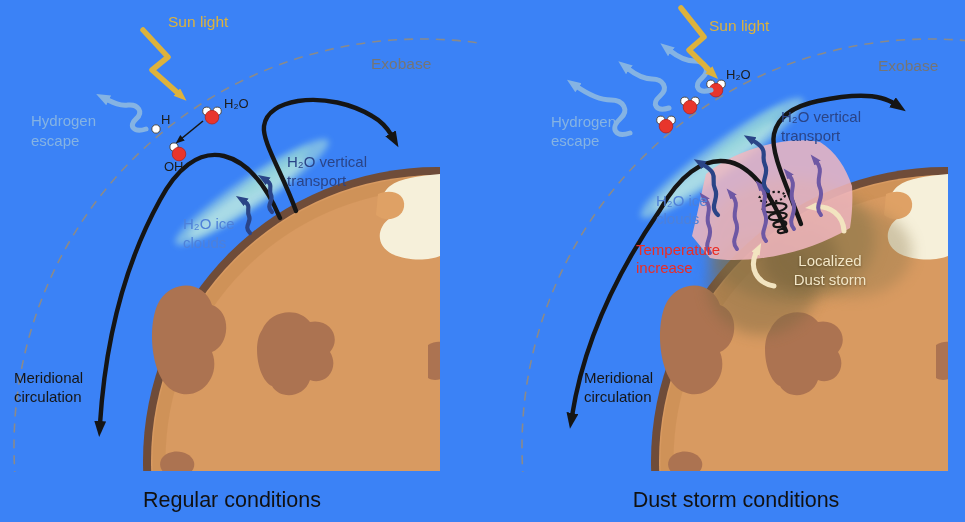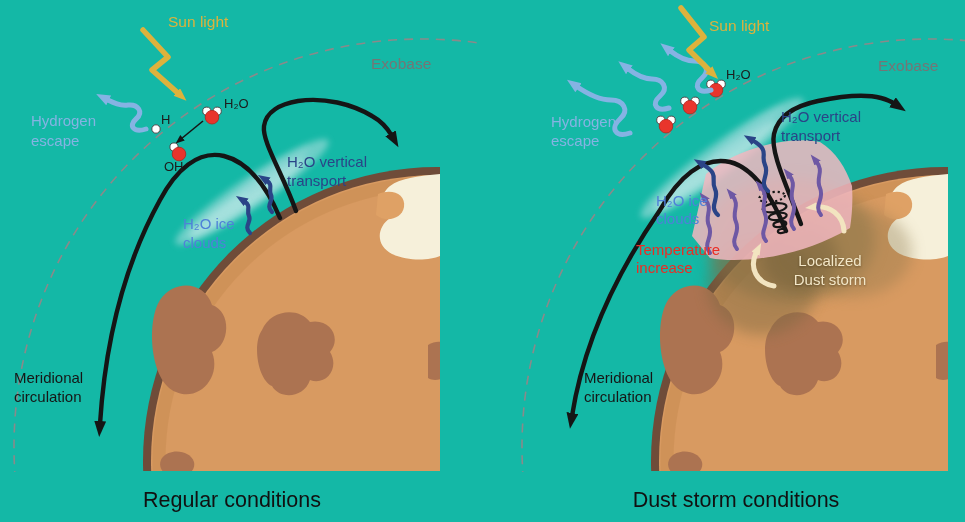--- a/index.html
+++ b/index.html
@@ -1,16 +1,16 @@
 <!DOCTYPE html>
 <html><head>
 <meta charset="utf-8">
 <style>
   html,body{margin:0;padding:0;background:#ffffff;}
-  .fig{position:relative;width:965px;height:522px;background:#14b8a6;overflow:hidden;
+  .fig{position:relative;width:965px;height:522px;background:#3b82f6;overflow:hidden;
        font-family:"Liberation Sans","DejaVu Sans",sans-serif;}
   svg{display:block;}
   text{font-family:"Liberation Sans","DejaVu Sans",sans-serif;}
   .lbl{font-size:15px;}
   .lbl-sm{font-size:13px;fill:#1c1c1c;}
   .lbl-sun{fill:#DDB23C;font-size:15.5px;}
   .lbl-exo{fill:#757575;font-size:15.5px;}
   .lbl-esc{fill:#85B3E3;}
   .lbl-navy{fill:#2A4487;}
   .lbl-ice{fill:#4F81D8;}

